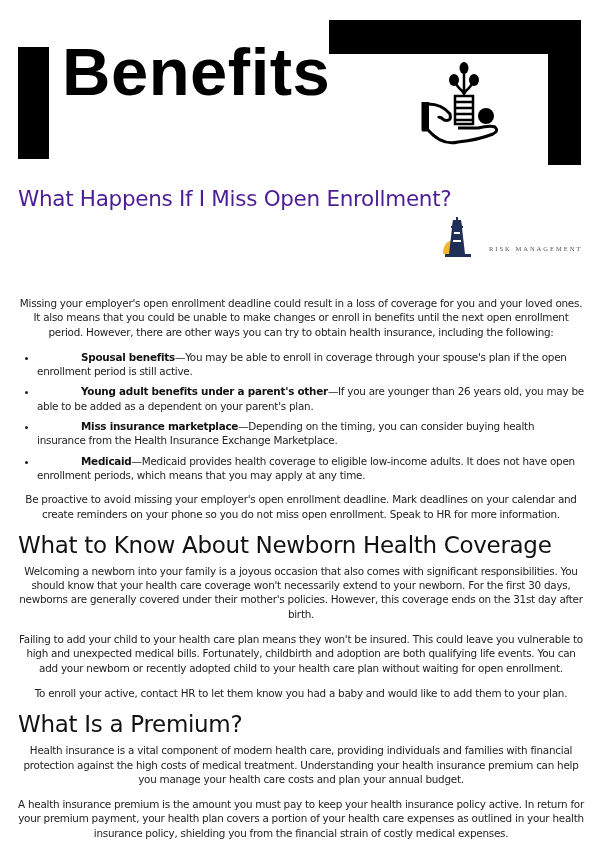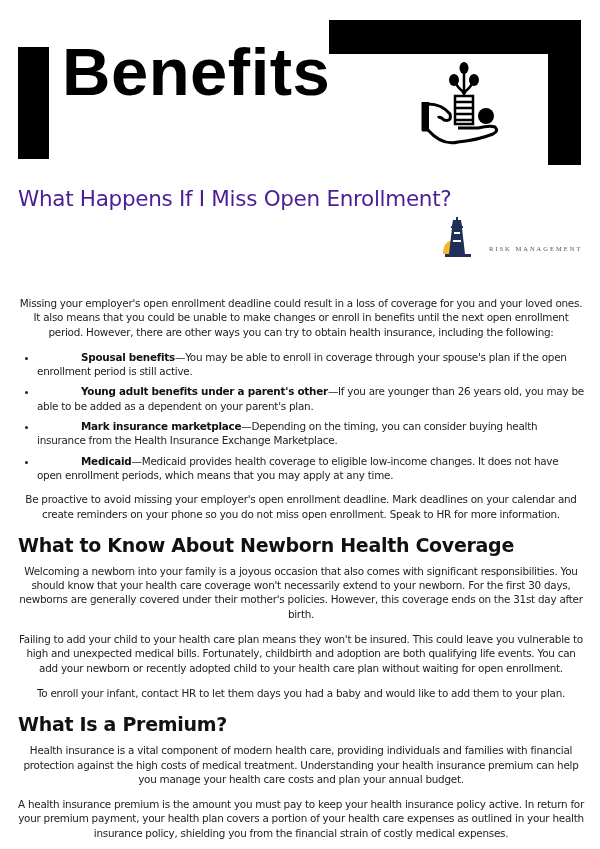--- a/index.html
+++ b/index.html
@@ -19,21 +19,21 @@
                font-size:22px; color:#1f2f57; letter-spacing:0.5px; }
   .logo-sub { position:absolute; left:48px; top:31px; font-family:"Liberation Serif", serif;
               font-size:6.5px; color:#555; letter-spacing:2px; }
   .content { left:18px; top:296px; width:566px; font-size:10.4px; line-height:14.3px; color:#222;
              font-family:"DejaVu Sans", sans-serif; letter-spacing:-0.25px; }
   .content p { margin:0 0 11px 0;text-align:center; }
   .content ul { margin:0 0 10px 0; padding:0 0 0 19px; }
   .content li { margin:0 0 6px 0; padding-left:0; }
   .content li::marker { font-size:9px; }
   .content b { font-weight:bold; color:#111;margin-left:44px; }
-  .h2 { font-size:19px; font-weight:bold; color:#111; margin:4px 0 6px 0;
+  .h2 { font-size:23px; font-weight:normal; color:#111; margin:4px 0 6px 0;
         line-height:26px; letter-spacing:-0.3px; }
 </style>
 </head>
 <body>
 
 <div class="abs left-bar"></div>
 <div class="abs title">
   <div>Benefits</div>
 </div>
 <div class="abs corner-h"></div>
@@ -76,27 +76,27 @@
     <rect x="4" y="40" width="26" height="3" fill="#1f2f57"></rect>
   </svg>
   <span class="logo-sub">RISK MANAGEMENT</span>
 </div>
 
 <div class="abs content">
   <p>Missing your employer's open enrollment deadline could result in a loss of coverage for you and your loved ones. It also means that you could be unable to make changes or enroll in benefits until the next open enrollment period. However, there are other ways you can try to obtain health insurance, including the following:</p>
   <ul>
     <li><b>Spousal benefits</b><span>—You may be able to enroll in coverage through your spouse's plan if the open enrollment period is still active.</span></li>
     <li><b>Young adult benefits under a parent's other</b><span>—If you are younger than 26 years old, you may be able to be added as a dependent on your parent's plan.</span></li>
-    <li><b>Mark insurance marketplace</b><span>—Depending on the timing, you can consider buying health insurance from the Health Insurance Exchange Marketplace.</span></li>
-    <li><b>Medicaid</b><span>—Medicaid provides health coverage to eligible low-income changes. It does not have open enrollment periods, which means that you may apply at any time.</span></li>
+    <li><b>Miss insurance marketplace</b><span>—Depending on the timing, you can consider buying health insurance from the Health Insurance Exchange Marketplace.</span></li>
+    <li><b>Medicaid</b><span>—Medicaid provides health coverage to eligible low-income adults. It does not have open enrollment periods, which means that you may apply at any time.</span></li>
   </ul>
   <p>Be proactive to avoid missing your employer's open enrollment deadline. Mark deadlines on your calendar and create reminders on your phone so you do not miss open enrollment. Speak to HR for more information.</p>
 
   <h2 class="h2">What to Know About Newborn Health Coverage</h2>
   <p>Welcoming a newborn into your family is a joyous occasion that also comes with significant responsibilities. You should know that your health care coverage won't necessarily extend to your newborn. For the first 30 days, newborns are generally covered under their mother's policies. However, this coverage ends on the 31st day after birth.</p>
   <p>Failing to add your child to your health care plan means they won't be insured. This could leave you vulnerable to high and unexpected medical bills. Fortunately, childbirth and adoption are both qualifying life events. You can add your newborn or recently adopted child to your health care plan without waiting for open enrollment.</p>
-  <p>To enroll your infant, contact HR to let them days you had a baby and would like to add them to your plan.</p>
+  <p>To enroll your active, contact HR to let them know you had a baby and would like to add them to your plan.</p>
 
   <h2 class="h2">What Is a Premium?</h2>
   <p>Health insurance is a vital component of modern health care, providing individuals and families with financial protection against the high costs of medical treatment. Understanding your health insurance premium can help you manage your health care costs and plan your annual budget.</p>
   <p>A health insurance premium is the amount you must pay to keep your health insurance policy active. In return for your premium payment, your health plan covers a portion of your health care expenses as outlined in your health insurance policy, shielding you from the financial strain of costly medical expenses.</p>
 
 </div>
 
 </body></html>

